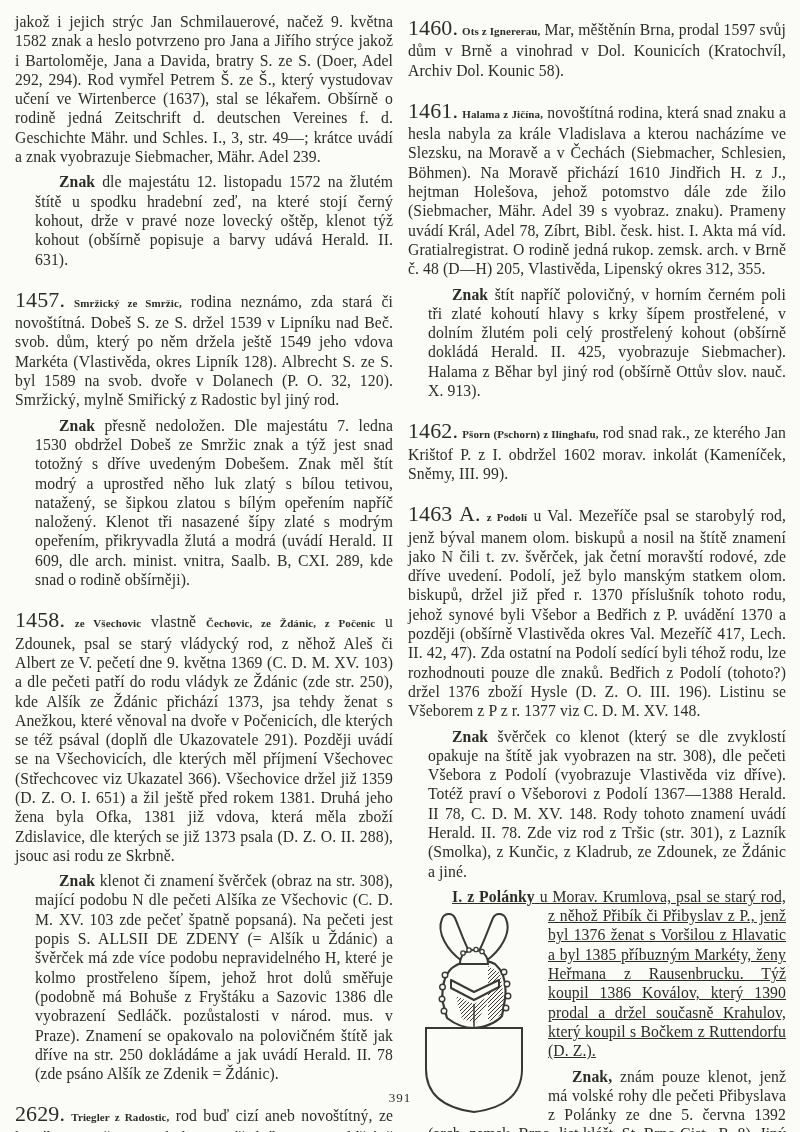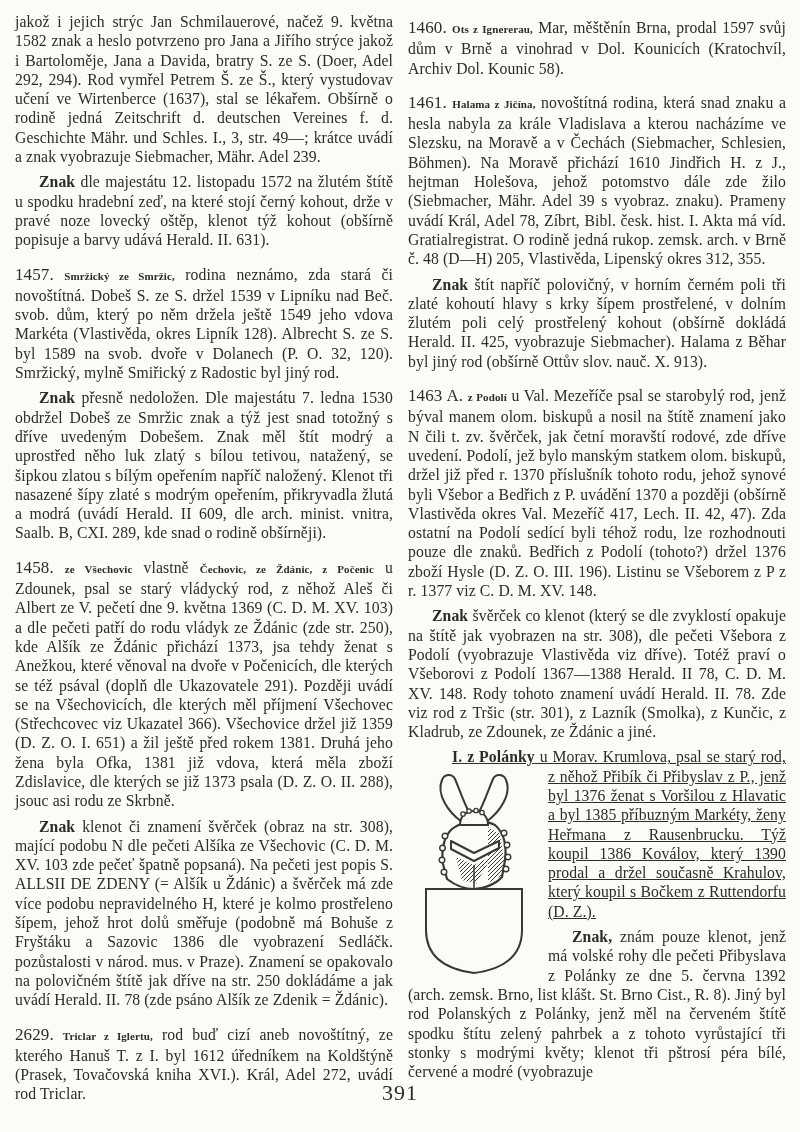--- a/index.html
+++ b/index.html
@@ -18,38 +18,38 @@
   }
   .columns { display: flex; gap: 15px; }
   .col {
     width: 378px;
     text-align: justify;
     font-size: 15.7px;
     line-height: 19.3px;
     letter-spacing: 0.1px;
   }
   .col p { margin: 0 0 6px 0; }
-  p.entry { margin-top: 15px; }
-  p.znak { text-indent: 24px; }
+  p.entry { margin-top: 21px; }
+  p.znak { text-indent: 24px; margin-left: 20px; }
   p.sub { text-indent: 44px; text-decoration: underline; }
-  .num { font-size: 17px; }
+  .num { font-size: 22px; }
   b.title { font-size: 11px; }
   b.lead { }
   .fig {
     float: left;
     width: 116px; height: 208px;
     margin: 5px 16px 2px 8px;
   }
   .fig svg { display: block; }
   .footer {
     position: absolute;
     left: 0; bottom: 26px;
     width: 100%;
     text-align: center;
-    font-size: 22px;
+    font-size: 13px;
     letter-spacing: 1px;
   }
 </style>
 </head>
 <body>
 
 <div class="page">
   <div class="columns">
 
     <div class="col">
@@ -58,30 +58,31 @@
       <p class="znak"><b class="lead">Znak</b><span> dle majestátu 12. listopadu 1572 na žlutém štítě u spodku hradební zeď, na které stojí černý kohout, drže v pravé noze lovecký oštěp, klenot týž kohout (obšírně popisuje a barvy udává Herald. II. 631).</span></p>
 
       <p class="entry"><span class="num">1457.</span> <b class="title">Smržický ze Smržic,</b><span> rodina neznámo, zda stará či novoštítná. Dobeš S. ze S. držel 1539 v Lipníku nad Beč. svob. dům, který po něm držela ještě 1549 jeho vdova Markéta (Vlastivěda, okres Lipník 128). Albrecht S. ze S. byl 1589 na svob. dvoře v Dolanech (P. O. 32, 120). Smržický, mylně Smiřický z Radostic byl jiný rod.</span></p>
 
       <p class="znak"><b class="lead">Znak</b><span> přesně nedoložen. Dle majestátu 7. ledna 1530 obdržel Dobeš ze Smržic znak a týž jest snad totožný s dříve uvedeným Dobešem. Znak měl štít modrý a uprostřed něho luk zlatý s bílou tetivou, natažený, se šipkou zlatou s bílým opeřením napříč naložený. Klenot tři nasazené šípy zlaté s modrým opeřením, přikryvadla žlutá a modrá (uvádí Herald. II 609, dle arch. minist. vnitra, Saalb. B, CXI. 289, kde snad o rodině obšírněji).</span></p>
 
       <p class="entry"><span class="num">1458.</span> <b class="title">ze Všechovic</b><span> vlastně </span><b class="title">Čechovic, ze Ždánic, z Počenic</b><span> u Zdounek, psal se starý vládycký rod, z něhož Aleš či Albert ze V. pečetí dne 9. května 1369 (C. D. M. XV. 103) a dle pečeti patří do rodu vládyk ze Ždánic (zde str. 250), kde Alšík ze Ždánic přichází 1373, jsa tehdy ženat s Anežkou, které věnoval na dvoře v Počenicích, dle kterých se též psával (doplň dle Ukazovatele 291). Později uvádí se na Všechovicích, dle kterých měl příjmení Všechovec (Střechcovec viz Ukazatel 366). Všechovice držel již 1359 (D. Z. O. I. 651) a žil ještě před rokem 1381. Druhá jeho žena byla Ofka, 1381 již vdova, která měla zboží Zdislavice, dle kterých se již 1373 psala (D. Z. O. II. 288), jsouc asi rodu ze Skrbně.</span></p>
 
       <p class="znak"><b class="lead">Znak</b><span> klenot či znamení švěrček (obraz na str. 308), mající podobu N dle pečeti Alšíka ze Všechovic (C. D. M. XV. 103 zde pečeť špatně popsaná). Na pečeti jest popis S. ALLSII DE ZDENY (= Alšík u Ždánic) a švěrček má zde více podobu nepravidelného H, které je kolmo prostřeleno šípem, jehož hrot dolů směřuje (podobně má Bohuše z Fryštáku a Sazovic 1386 dle vyobrazení Sedláčk. pozůstalosti v národ. mus. v Praze). Znamení se opakovalo na polovičném štítě jak dříve na str. 250 dokládáme a jak uvádí Herald. II. 78 (zde psáno Alšík ze Zdenik = Ždánic).</span></p>
 
-      <p class="entry"><span class="num">2629.</span> <b class="title">Triclar z Iglertu,</b><span> rod buď cizí aneb novoštítný, ze kterého Hanuš T. z I. byl 1612 úředníkem na Koldštýně (Prasek, Tovačovská kniha XVI.). Král, Adel 272, uvádí rod Triclar.</span></p>
+      <p class="entry"><span class="num">2629.</span> <b class="title">Triegler z Radostic,</b><span> rod buď cizí aneb novoštítný, ze kterého Hanuš T. z I. byl 1612 úředníkem na Koldštýně (Prasek, Tovačovská kniha XVI.). Král, Adel 272, uvádí rod Triclar.</span></p>
     </div>
 
     <div class="col">
       <p class="entry" style="margin-top:6px"><span class="num">1460.</span> <b class="title">Ots z Ignererau,</b><span> Mar, měštěnín Brna, prodal 1597 svůj dům v Brně a vinohrad v Dol. Kounicích (Kratochvíl, Archiv Dol. Kounic 58).</span></p>
 
       <p class="entry"><span class="num">1461.</span> <b class="title">Halama z Jičína,</b><span> novoštítná rodina, která snad znaku a hesla nabyla za krále Vladislava a kterou nacházíme ve Slezsku, na Moravě a v Čechách (Siebmacher, Schlesien, Böhmen). Na Moravě přichází 1610 Jindřich H. z J., hejtman Holešova, jehož potomstvo dále zde žilo (Siebmacher, Mähr. Adel 39 s vyobraz. znaku). Prameny uvádí Král, Adel 78, Zíbrt, Bibl. česk. hist. I. Akta má víd. Gratialregistrat. O rodině jedná rukop. zemsk. arch. v Brně č. 48 (D—H) 205, Vlastivěda, Lipenský okres 312, 355.</span></p>
 
       <p class="znak"><b class="lead">Znak</b><span> štít napříč polovičný, v horním černém poli tři zlaté kohoutí hlavy s krky šípem prostřelené, v dolním žlutém poli celý prostřelený kohout (obšírně dokládá Herald. II. 425, vyobrazuje Siebmacher). Halama z Běhar byl jiný rod (obšírně Ottův slov. nauč. X. 913).</span></p>
 
+      <p class="entry"><span class="num">1462.</span> <b class="title">Pšorn (Pschorn) z Ilinghafu,</b><span> rod snad rak., ze kterého Jan Krištof P. z I. obdržel 1602 morav. inkolát (Kameníček, Sněmy, III. 99).</span></p>
 
       <p class="entry"><span class="num">1463 A.</span> <b class="title">z Podolí</b><span> u Val. Mezeříče psal se starobylý rod, jenž býval manem olom. biskupů a nosil na štítě znamení jako N čili t. zv. švěrček, jak četní moravští rodové, zde dříve uvedení. Podolí, jež bylo manským statkem olom. biskupů, držel již před r. 1370 příslušník tohoto rodu, jehož synové byli Všebor a Bedřich z P. uvádění 1370 a později (obšírně Vlastivěda okres Val. Mezeříč 417, Lech. II. 42, 47). Zda ostatní na Podolí sedící byli téhož rodu, lze rozhodnouti pouze dle znaků. Bedřich z Podolí (tohoto?) držel 1376 zboží Hysle (D. Z. O. III. 196). Listinu se Všeborem z P z r. 1377 viz C. D. M. XV. 148.</span></p>
 
       <p class="znak"><b class="lead">Znak</b><span> švěrček co klenot (který se dle zvyklostí opakuje na štítě jak vyobrazen na str. 308), dle pečeti Všebora z Podolí (vyobrazuje Vlastivěda viz dříve). Totéž praví o Všeborovi z Podolí 1367—1388 Herald. II 78, C. D. M. XV. 148. Rody tohoto znamení uvádí Herald. II. 78. Zde viz rod z Tršic (str. 301), z Lazník (Smolka), z Kunčic, z Kladrub, ze Zdounek, ze Ždánic a jiné.</span></p>
 
 
       <p class="sub"><b>I. </b><b>z Polánky</b><span> u Morav. Krumlova, psal se starý </span><span class="fig">
             <svg viewBox="0 0 116 208" width="116" height="208" xmlns="http://www.w3.org/2000/svg">
           <defs>
             <pattern id="hatch" width="4" height="4" patternUnits="userSpaceOnUse">

